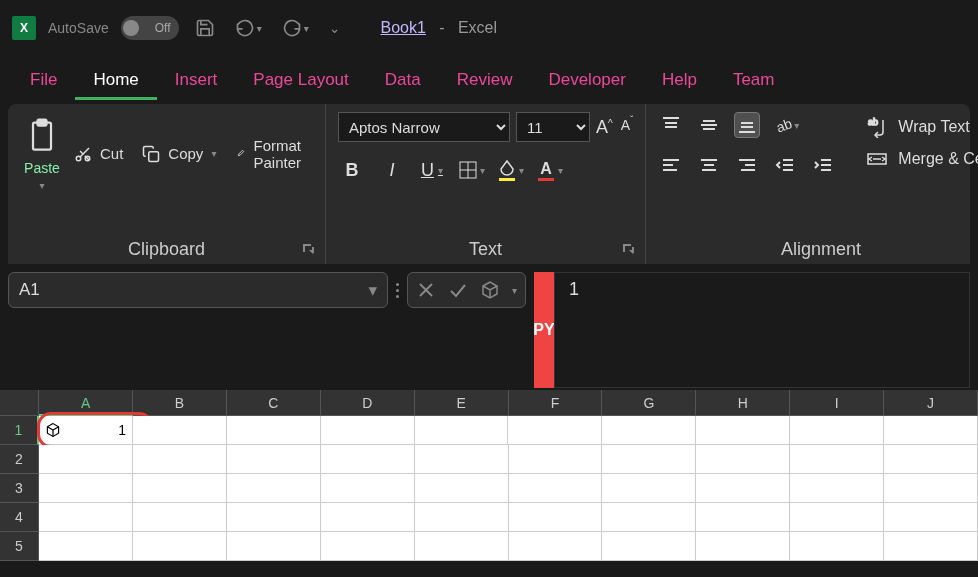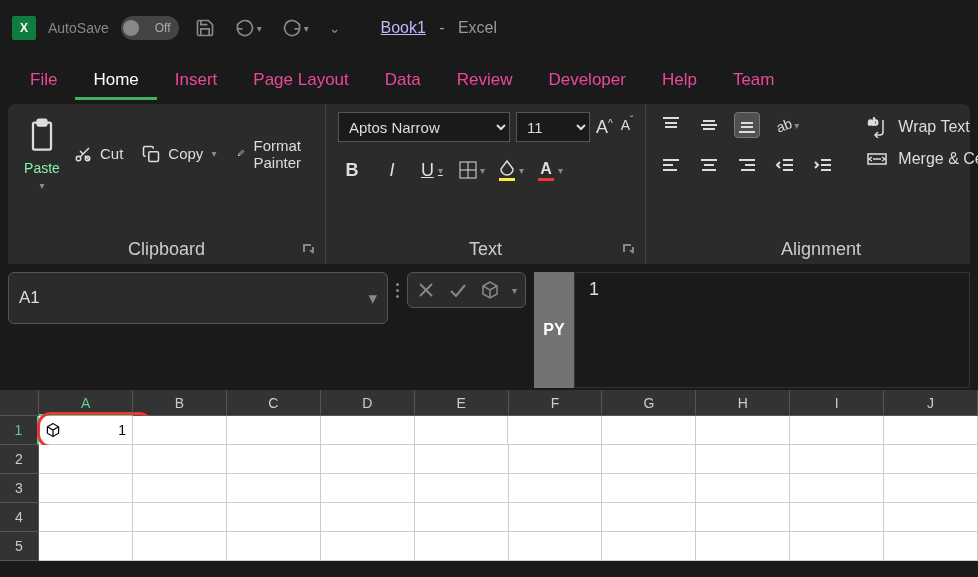--- a/index.html
+++ b/index.html
@@ -56,28 +56,28 @@
     .align-btn svg { width: 20px; height: 20px; }
     .align-active { background: #505050; border: 1px solid #777; border-radius: 4px; }
     .orient-btn { display: flex; align-items: center; gap: 2px; }
     
     .wrap-merge { display: flex; flex-direction: column; gap: 10px; padding-top: 4px; }
     .wm-btn { display: flex; align-items: center; gap: 10px; color: #ddd; font-size: 16px; }
     .wm-btn svg { width: 22px; height: 22px; }
     
     
     .formula-row { display: flex; align-items: stretch; margin: 8px 8px 0; gap: 8px; height: 116px; }
-    .name-box { background: #2b2b2b; color: #ddd; border: 1px solid #555; border-radius: 6px; height: 52px; width: 380px; display: flex; align-items: center; padding: 0 10px; font-size: 17px; }
+    .name-box { background: #2b2b2b; color: #ddd; border: 1px solid #555; border-radius: 6px; height: 36px; width: 380px; display: flex; align-items: center; padding: 0 10px; font-size: 17px; }
     .name-box .chev { margin-left: auto; color: #888; }
     .sep-dots { display: flex; flex-direction: column; gap: 3px; justify-content: center; height: 36px; }
     .sep-dots span { width: 3px; height: 3px; background: #888; border-radius: 50%; }
     .fx-buttons { background: #2b2b2b; border: 1px solid #555; border-radius: 6px; height: 36px; display: flex; align-items: center; padding: 0 8px; gap: 12px; }
     .fx-buttons svg { width: 20px; height: 20px; color: #888; }
     .py-area { display: flex; flex: 1; }
-    .py-badge { background: #737373; color: #fff; font-weight: bold; display: flex; align-items: center; justify-content: center; width: 40px; font-size: 16px; }
+    .py-badge { background: #ef4444; color: #fff; font-weight: bold; display: flex; align-items: center; justify-content: center; width: 20px; font-size: 16px; }
     .py-value { background: #1a1a1a; color: #ddd; flex: 1; padding: 6px 14px; font-size: 18px; border: 1px solid #333; }
     
     
     .grid { margin-top: 2px; }
     .col-headers { display: flex; height: 26px; }
     .corner { width: 40px; background: #333; border-right: 1px solid #555; border-bottom: 1px solid #555; }
     .col-head { width: 96px; background: #333; color: #ccc; text-align: center; line-height: 26px; border-right: 1px solid #555; border-bottom: 1px solid #555; font-size: 14px; }
     .col-head.col-a { color: #5FCB8C; border-bottom: 2px solid #5FCB8C; }
     .row { display: flex; height: 29px; }
     .row-head { width: 40px; background: #333; color: #ccc; text-align: center; line-height: 29px; border-right: 1px solid #555; border-bottom: 1px solid #555; font-size: 14px; }

